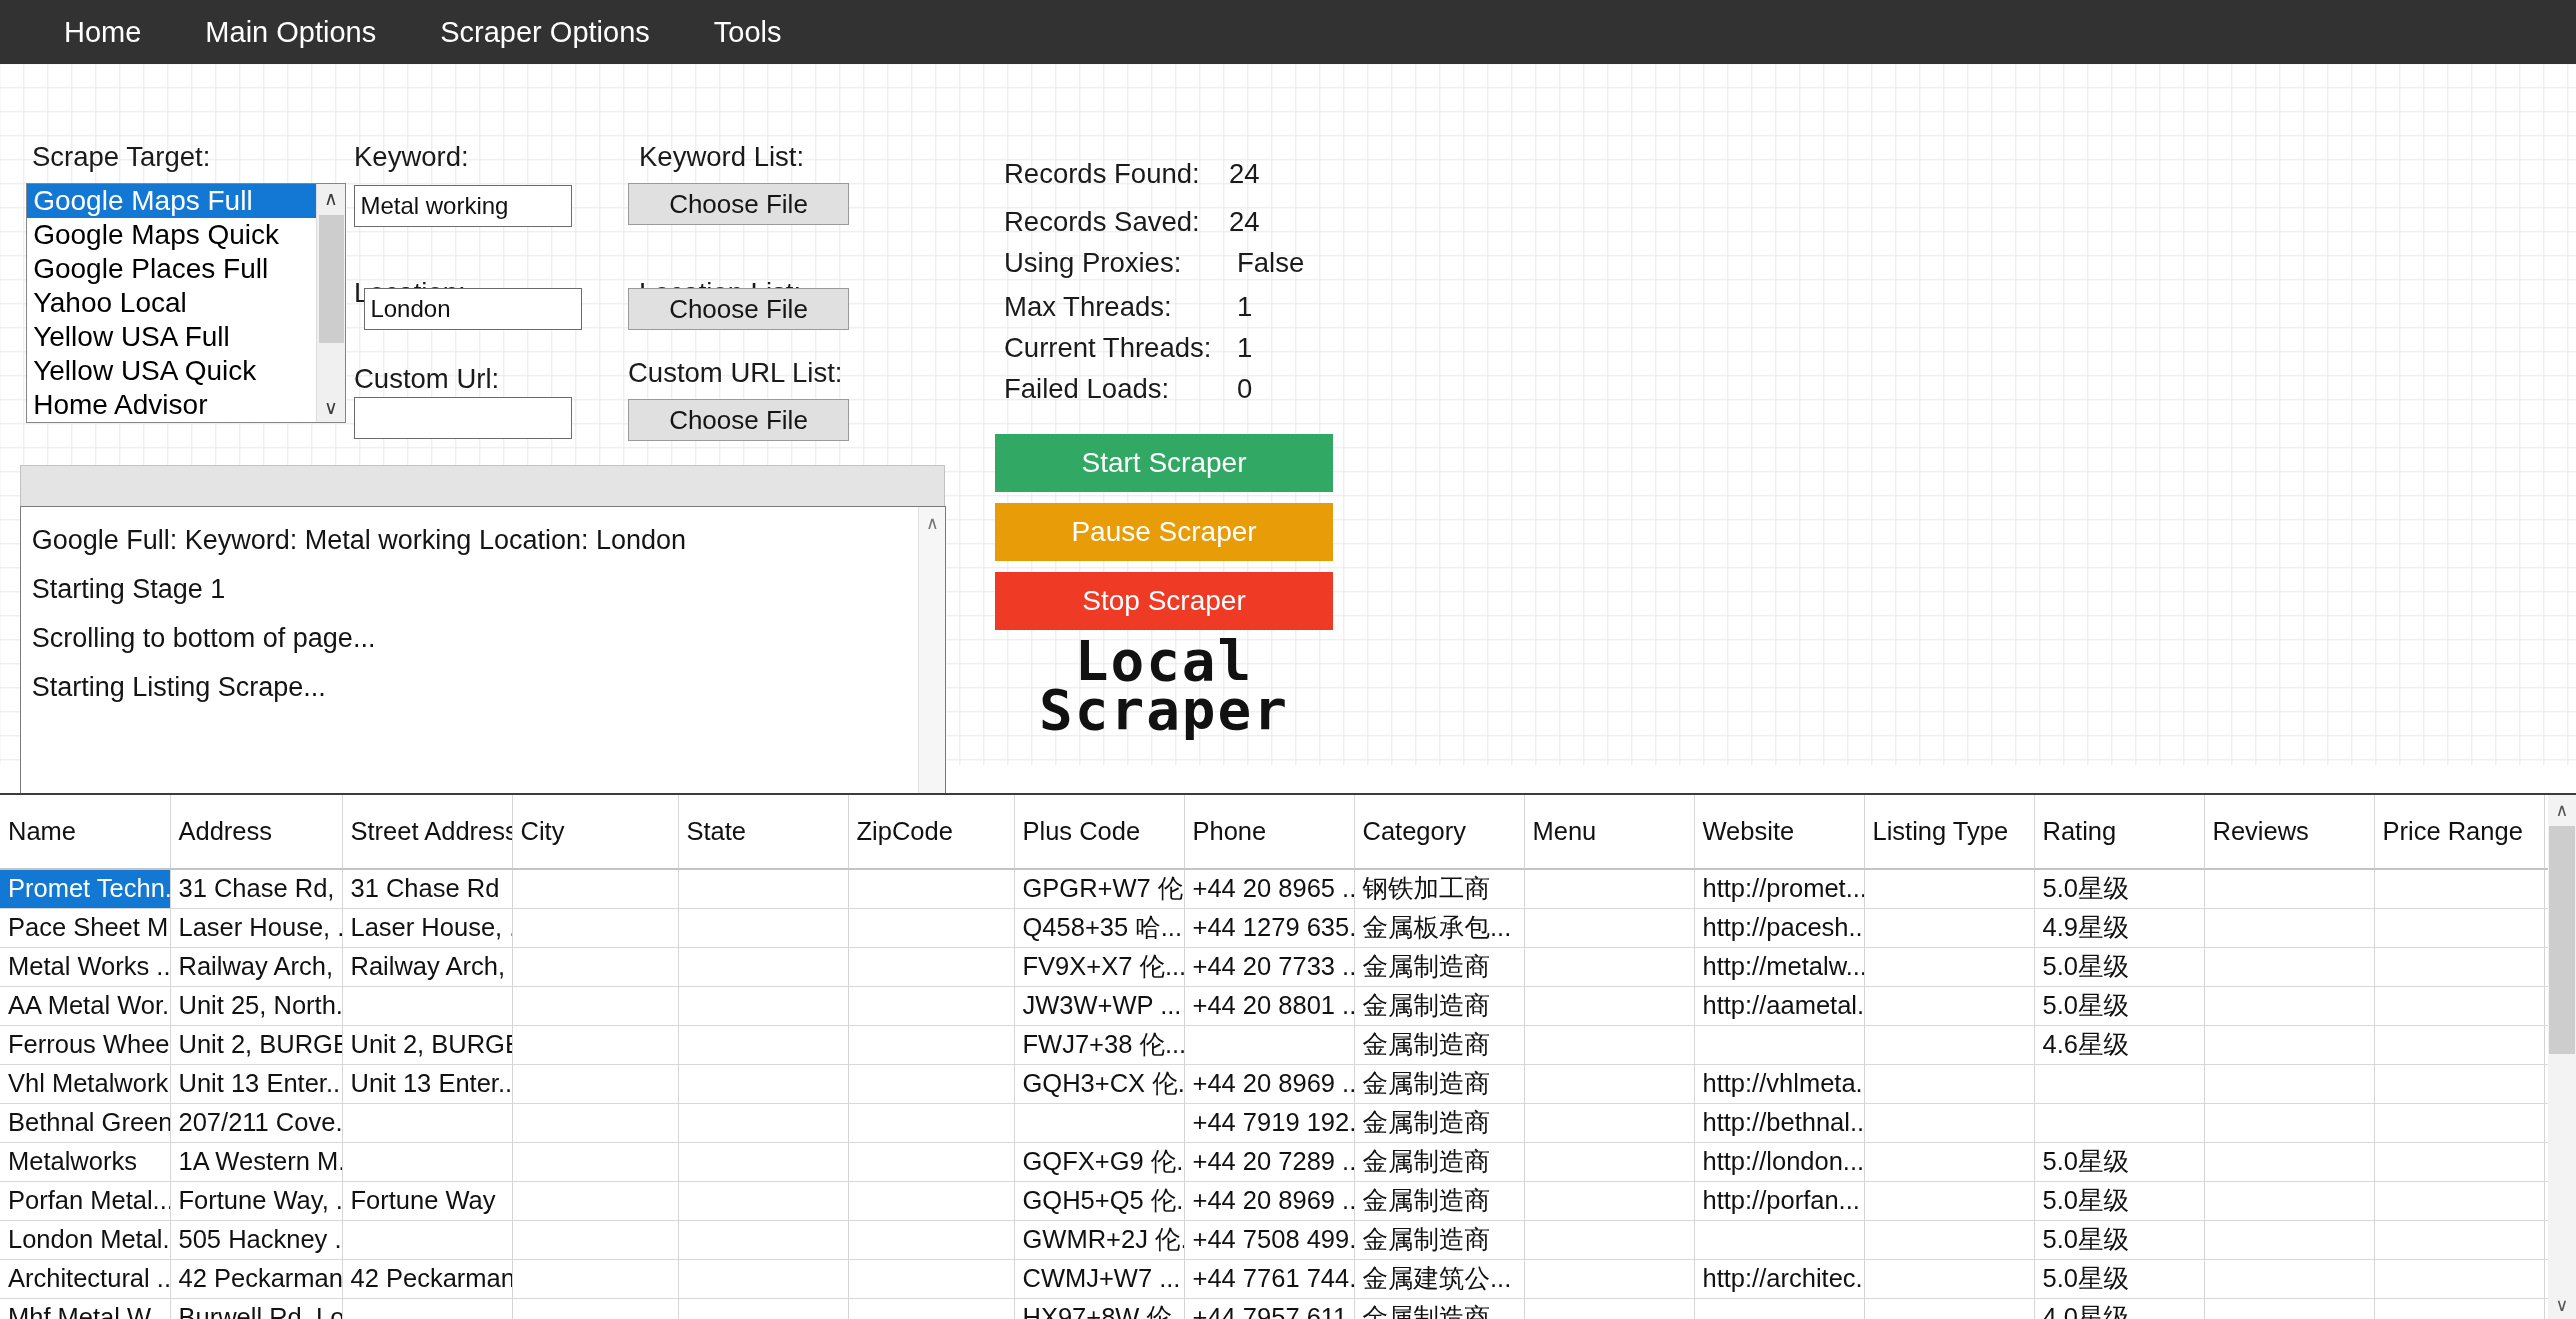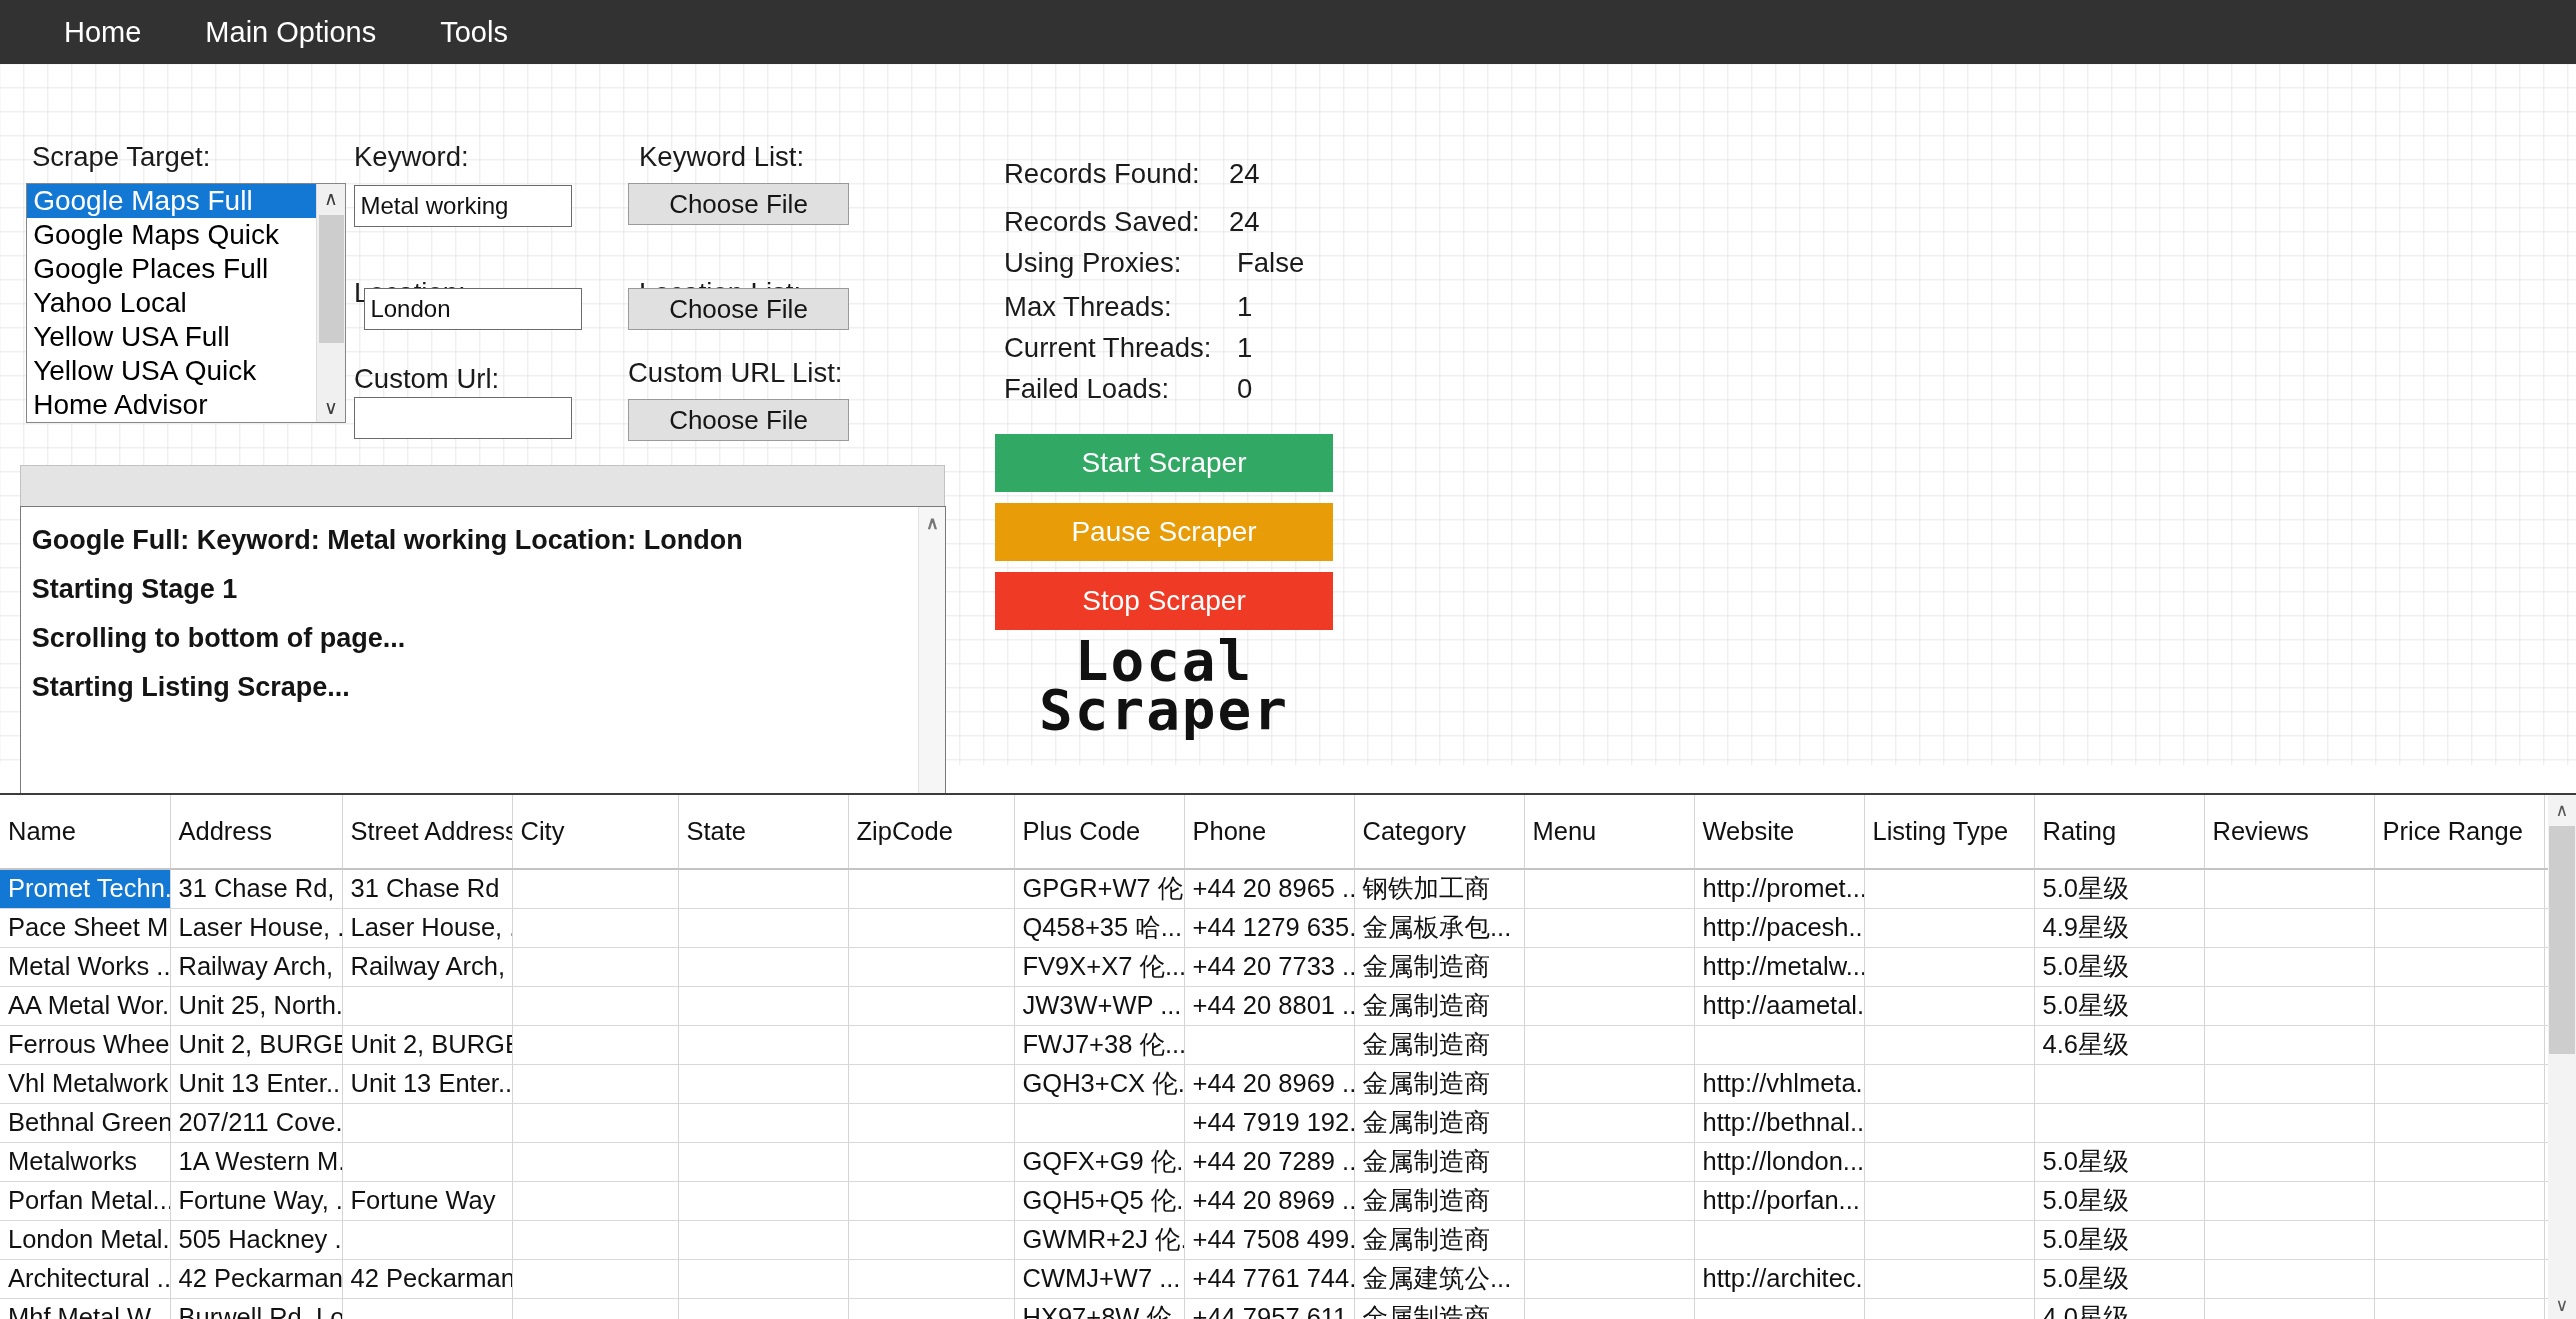--- a/index.html
+++ b/index.html
@@ -136,21 +136,20 @@
 
   
   #logbox {
     position: absolute;
     left: 20px; top: 442px;
     width: 926px; height: 310px;
     border: 1.3px solid #7a7a7a;
     background: #ffffff;
     display: flex;
     overflow: hidden;
-    font-weight: bold;
   }
   #logtext { flex: 1 1 auto; padding: 9.4px 0 0 10.7px; }
   .logline {
     font-size: 27px;
     line-height: 49px;
     color: #141414;
     white-space: nowrap;
   }
   #log-scroll {
     flex: 0 0 27px;
@@ -269,20 +268,21 @@
     left: 40px; width: 1275px;
     background: #cdcdcd;
   }
 </style>
 </head>
 <body>
 
 <div id="menubar">
   <div class="menu-item">Home</div>
   <div class="menu-item">Main Options</div>
+  <div class="menu-item">Scraper Options</div>
   <div class="menu-item">Tools</div>
 </div>
 
 <div id="workspace">
 
   <div class="lbl fld" style="left:32px; top:79px;">Scrape Target:</div>
 
   <div id="target-listbox">
     <div id="target-list">
       <div class="list-opt sel">Google Maps Full</div>

